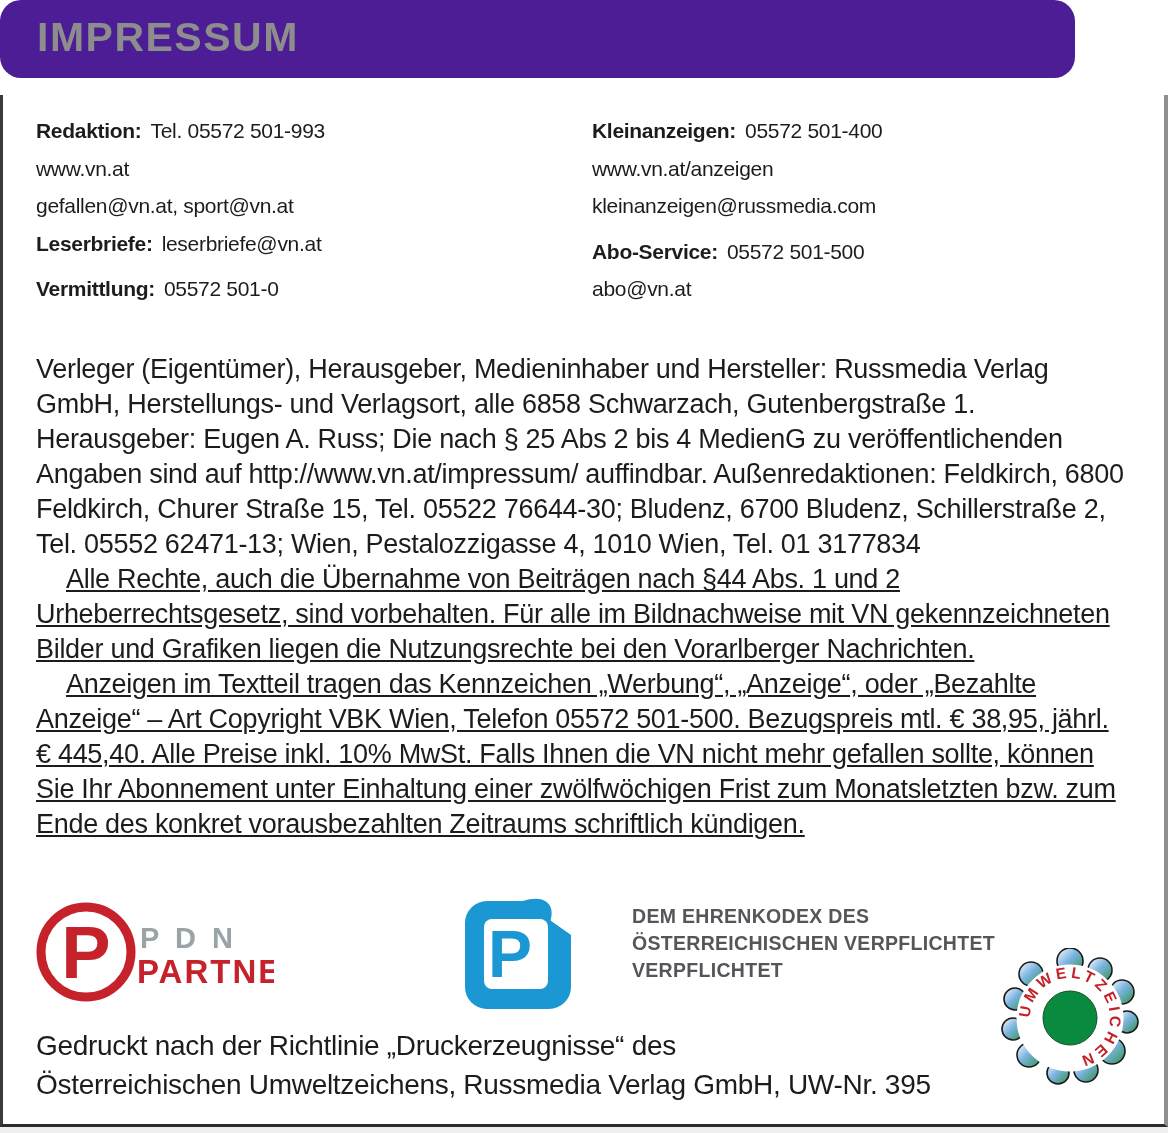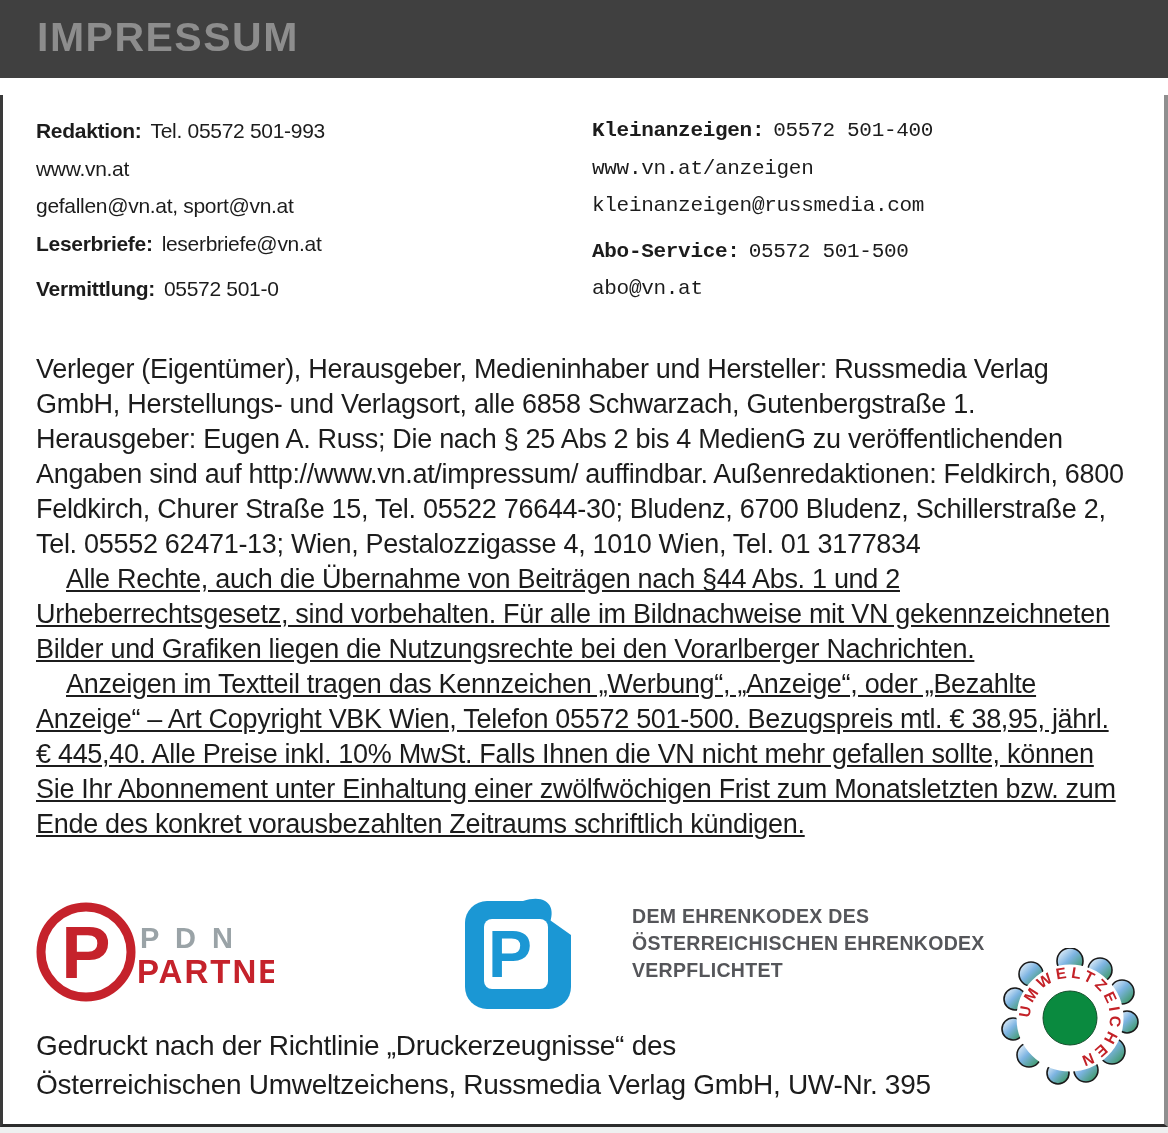--- a/index.html
+++ b/index.html
@@ -1,38 +1,38 @@
 <!DOCTYPE html>
 <html><head>
 <meta charset="utf-8">
 <style>
   html,body{margin:0;padding:0;}
   body{
     width:1168px;height:1133px;position:relative;background:#ffffff;
     font-family:"Liberation Sans", sans-serif;overflow:hidden;
   }
   .page{position:absolute;inset:0;}
-  .header-band{position:absolute;left:0;top:0;width:1168px;height:78px;background:#404040;}
+  .header-band{position:absolute;left:0;top:0;width:1075px;height:78px;background:#4c1d95;border-radius:21px;}
   .page-title{
     margin:0;padding-left:37px;font-size:41px;font-weight:bold;
     letter-spacing:1.5px;color:#8d8d8d;line-height:74px;
   }
   .content-box{
     position:absolute;left:0;top:95px;width:1168px;height:1032px;background:#ffffff;
     border-left:3px solid #3a3a3a;border-right:4px solid #8f8f8f;border-bottom:3px solid #2c2c2c;
     box-sizing:border-box;
   }
   .bottom-strip{position:absolute;left:0;top:1127px;width:1168px;height:6px;background:#eef0f0;}
   .contact{position:absolute;font-size:21px;color:#1c1c1c;letter-spacing:-0.3px;}
   .contact .row{margin:0;line-height:37.5px;white-space:nowrap;}
   .contact .row b{font-weight:bold;margin-right:9px;}
   .contact .row b:empty{margin-right:0;}
   .contact .row.gap{margin-top:8px;}
   .contact-left{left:36px;top:112px;}
-  .contact-right{left:592px;top:112px;font-family:Liberation Mono, monospace;}
+  .contact-right{left:592px;top:112px;}
   .body-text{
     position:absolute;left:36px;top:352px;width:1092px;
     font-size:27px;line-height:35px;color:#1c1c1c;letter-spacing:-0.3px;
   }
   .body-text p{margin:0;}
   .body-text p.indent{text-indent:30px;text-decoration:underline;}
   .footer-text{
     position:absolute;left:36px;top:1026px;font-size:28px;line-height:39px;
     color:#1c1c1c;letter-spacing:-0.3px;
   }
@@ -89,21 +89,21 @@
   <svg class="presserat-logo" width="114" height="122" viewBox="0 0 114 122">
     <rect x="4" y="10" width="106" height="108" rx="22" fill="#1b97d4"></rect>
     <polygon points="62,10 110,10 110,44" fill="#ffffff"></polygon>
     <path d="M62,10 C86,2 98,16 86,38 C78,30 70,27 62,26 Z" fill="#1b97d4"></path>
     <rect x="23" y="28" width="64" height="70" rx="8" fill="#ffffff"></rect>
     <text x="27" y="86" font-size="66" font-weight="bold" fill="#1b97d4">P</text>
   </svg>
 
   <div class="presserat-text">
     <div>DEM EHRENKODEX DES</div>
-    <div>ÖSTERREICHISCHEN EHRENKODEX</div>
+    <div>ÖSTERREICHISCHEN VERPFLICHTET</div>
     <div>VERPFLICHTET</div>
   </div>
 
   <svg class="umwelt-logo" width="140" height="140" viewBox="0 0 140 140">
     <defs>
       <linearGradient id="globe" x1="0" y1="0" x2="1" y2="1">
         <stop offset="0" stop-color="#ffffff"></stop>
         <stop offset="0.45" stop-color="#7db4e2"></stop>
         <stop offset="1" stop-color="#2e9247"></stop>
       </linearGradient>

